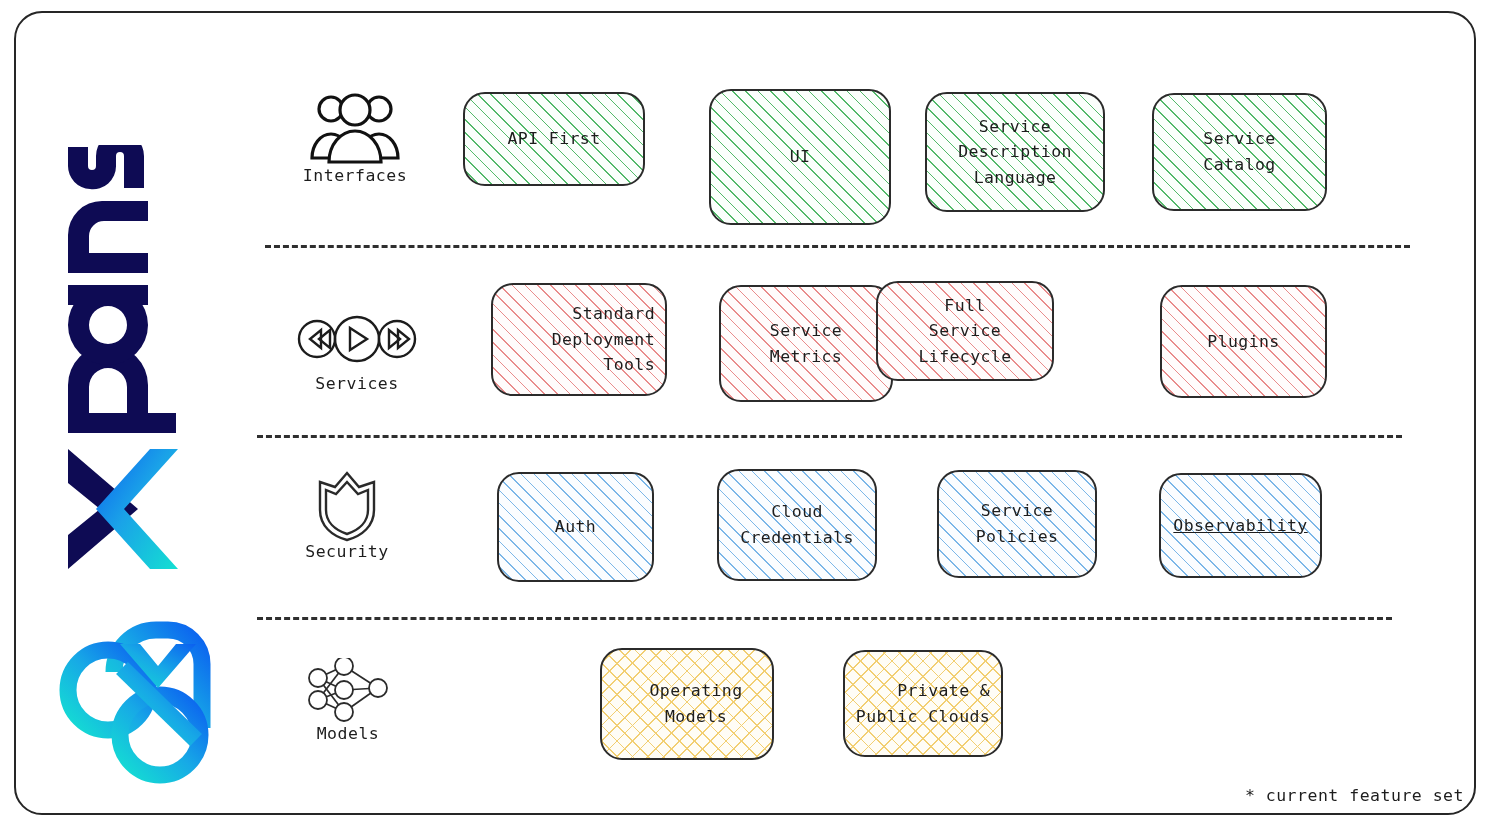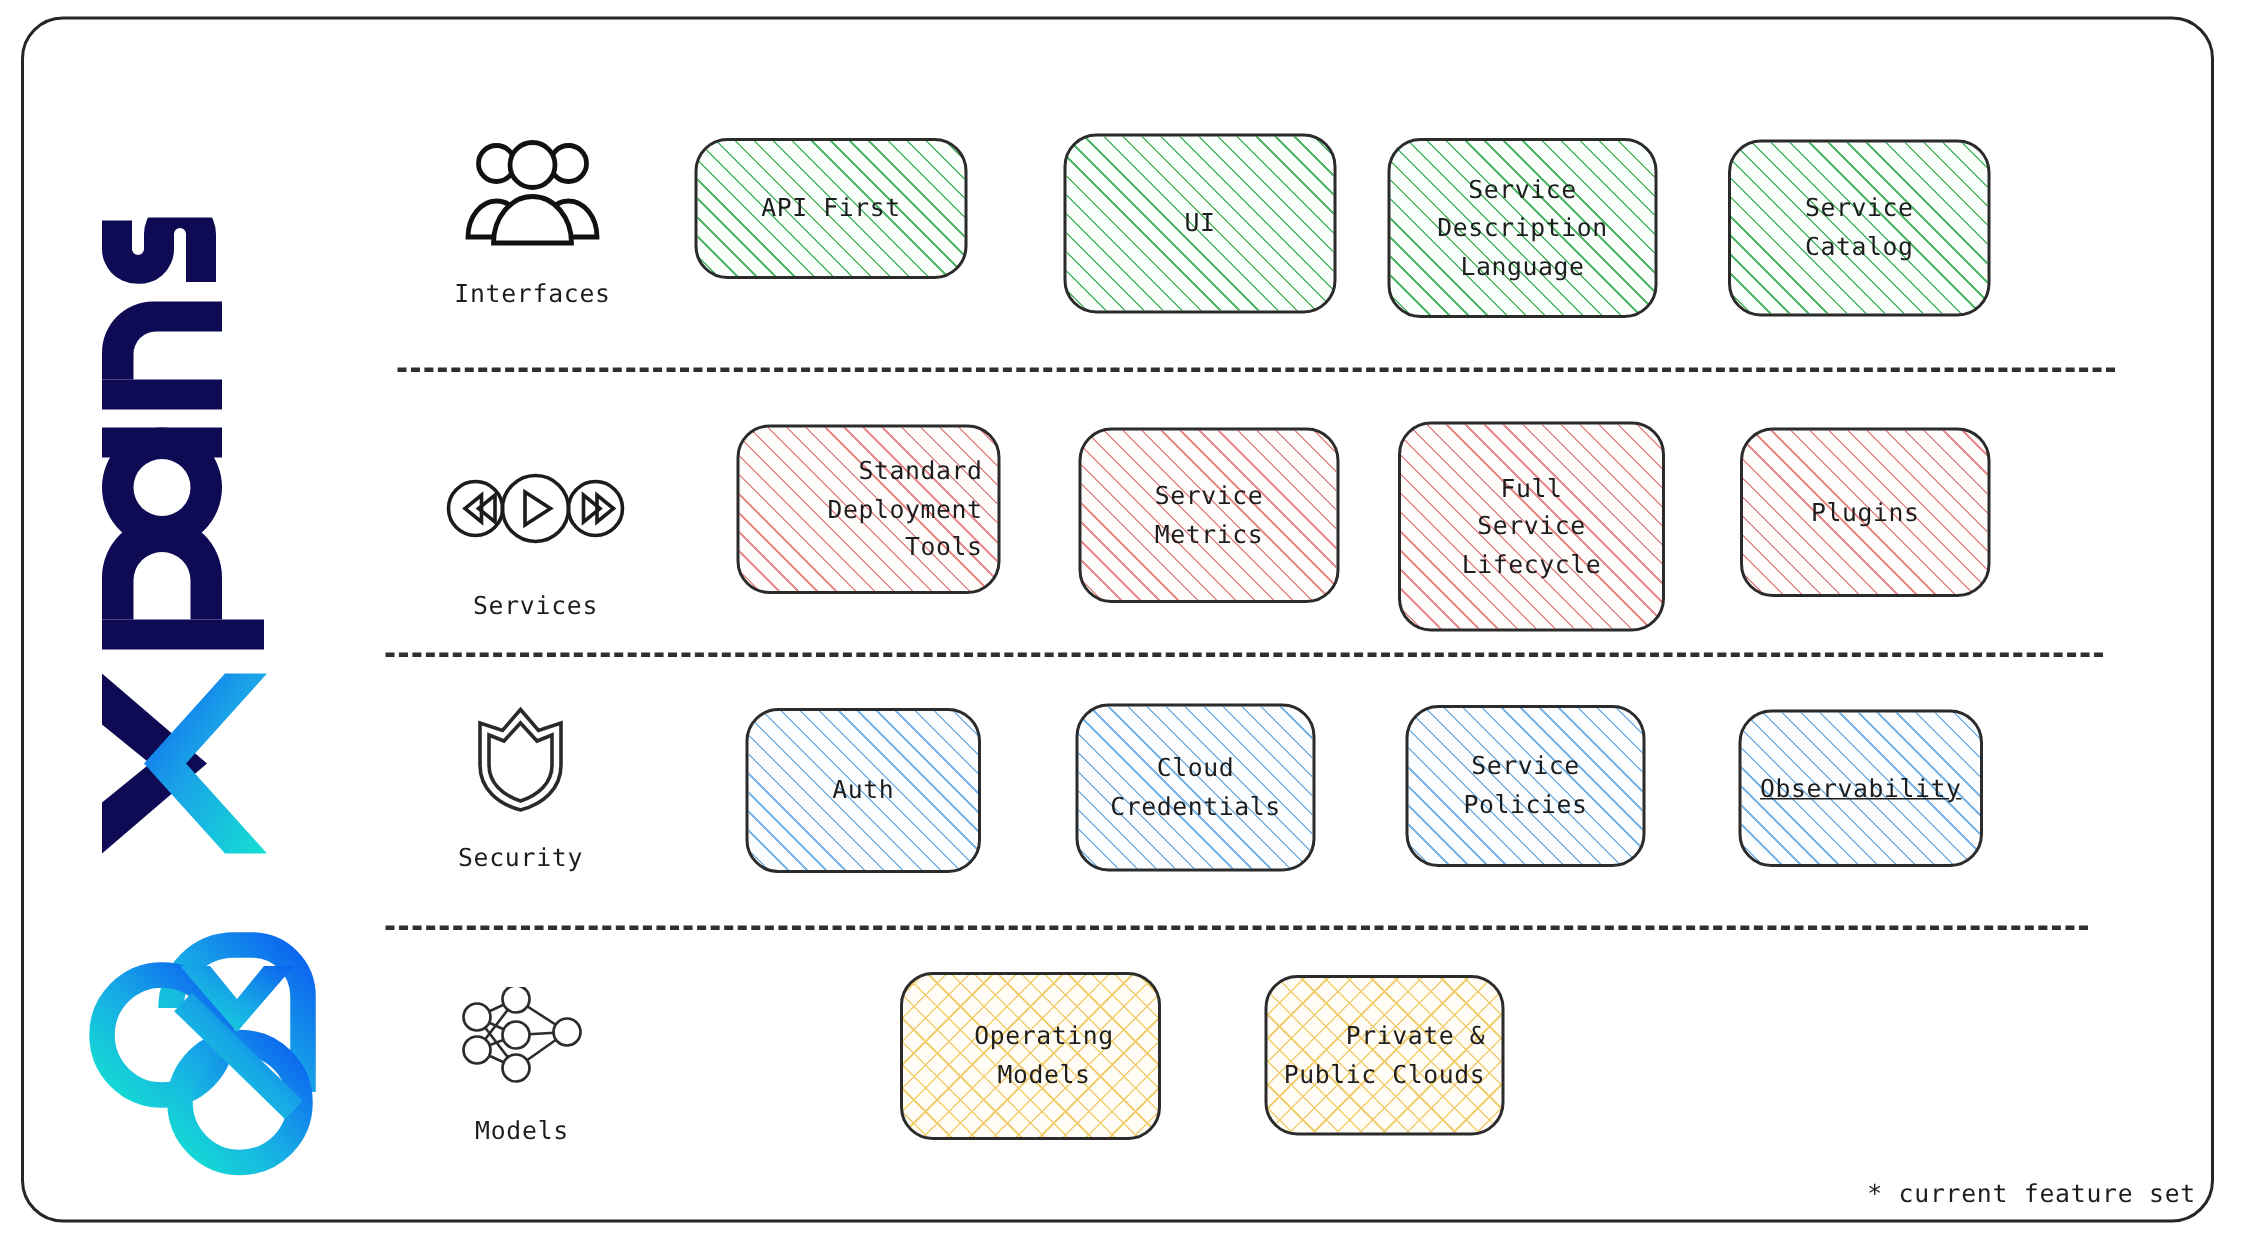--- a/index.html
+++ b/index.html
@@ -76,21 +76,21 @@
   .row-icon .glyph {
     display: block;
     height: 78px;
     margin: 0 auto;
   }
   .row-icon .row-label {
     display: block;
     font-size: 16.5px;
     color: #1d1d1d;
     letter-spacing: 0.5px;
-    margin-top: 20px;
+    margin-top: 0;
     white-space: nowrap;
   }
 
   
   .card {
     position: absolute;
     box-sizing: border-box;
     border: 2.4px solid #2b2b2b;
     border-radius: 22px;
     display: flex;
@@ -235,21 +235,21 @@
             <path d="M29 74 a26 31 0 0 1 52 0 z"></path>
           </g>
         </svg>
       </span>
       <span class="row-label">Interfaces</span>
     </div>
 
     <div class="card hatch-green" style="left:463px; top:92px; width:182px; height:94px;text-align:right;">
       <span class="card-text">API First</span>
     </div>
-    <div class="card hatch-green" style="left:709px; top:89px; width:182px; height:120px;">
+    <div class="card hatch-green" style="left:709px; top:89px; width:182px; height:136px;">
       <span class="card-text">UI</span>
     </div>
     <div class="card hatch-green" style="left:925px; top:92px; width:180px; height:120px;">
       <span class="card-text">Service Description
 Language</span>
     </div>
     <div class="card hatch-green" style="left:1152px; top:93px; width:175px; height:118px;">
       <span class="card-text">Service Catalog</span>
     </div>
   </div>
@@ -275,21 +275,21 @@
       <span class="row-label">Services</span>
     </div>
 
     <div class="card hatch-red" style="left:491px; top:283px; width:176px; height:113px;text-align:right;">
       <span class="card-text">Standard
 Deployment Tools</span>
     </div>
     <div class="card hatch-red" style="left:719px; top:285px; width:174px; height:117px;">
       <span class="card-text">Service Metrics</span>
     </div>
-    <div class="card hatch-red" style="left:932px; top:281px; width:178px; height:140px;">
+    <div class="card hatch-red" style="left:876px; top:281px; width:178px; height:100px;">
       <span class="card-text">Full
 Service
 Lifecycle</span>
     </div>
     <div class="card hatch-red" style="left:1160px; top:285px; width:167px; height:113px;">
       <span class="card-text">Plugins</span>
     </div>
   </div>
 
   <div class="divider" style="left:257px; top:435px; width:1145px;"></div>

